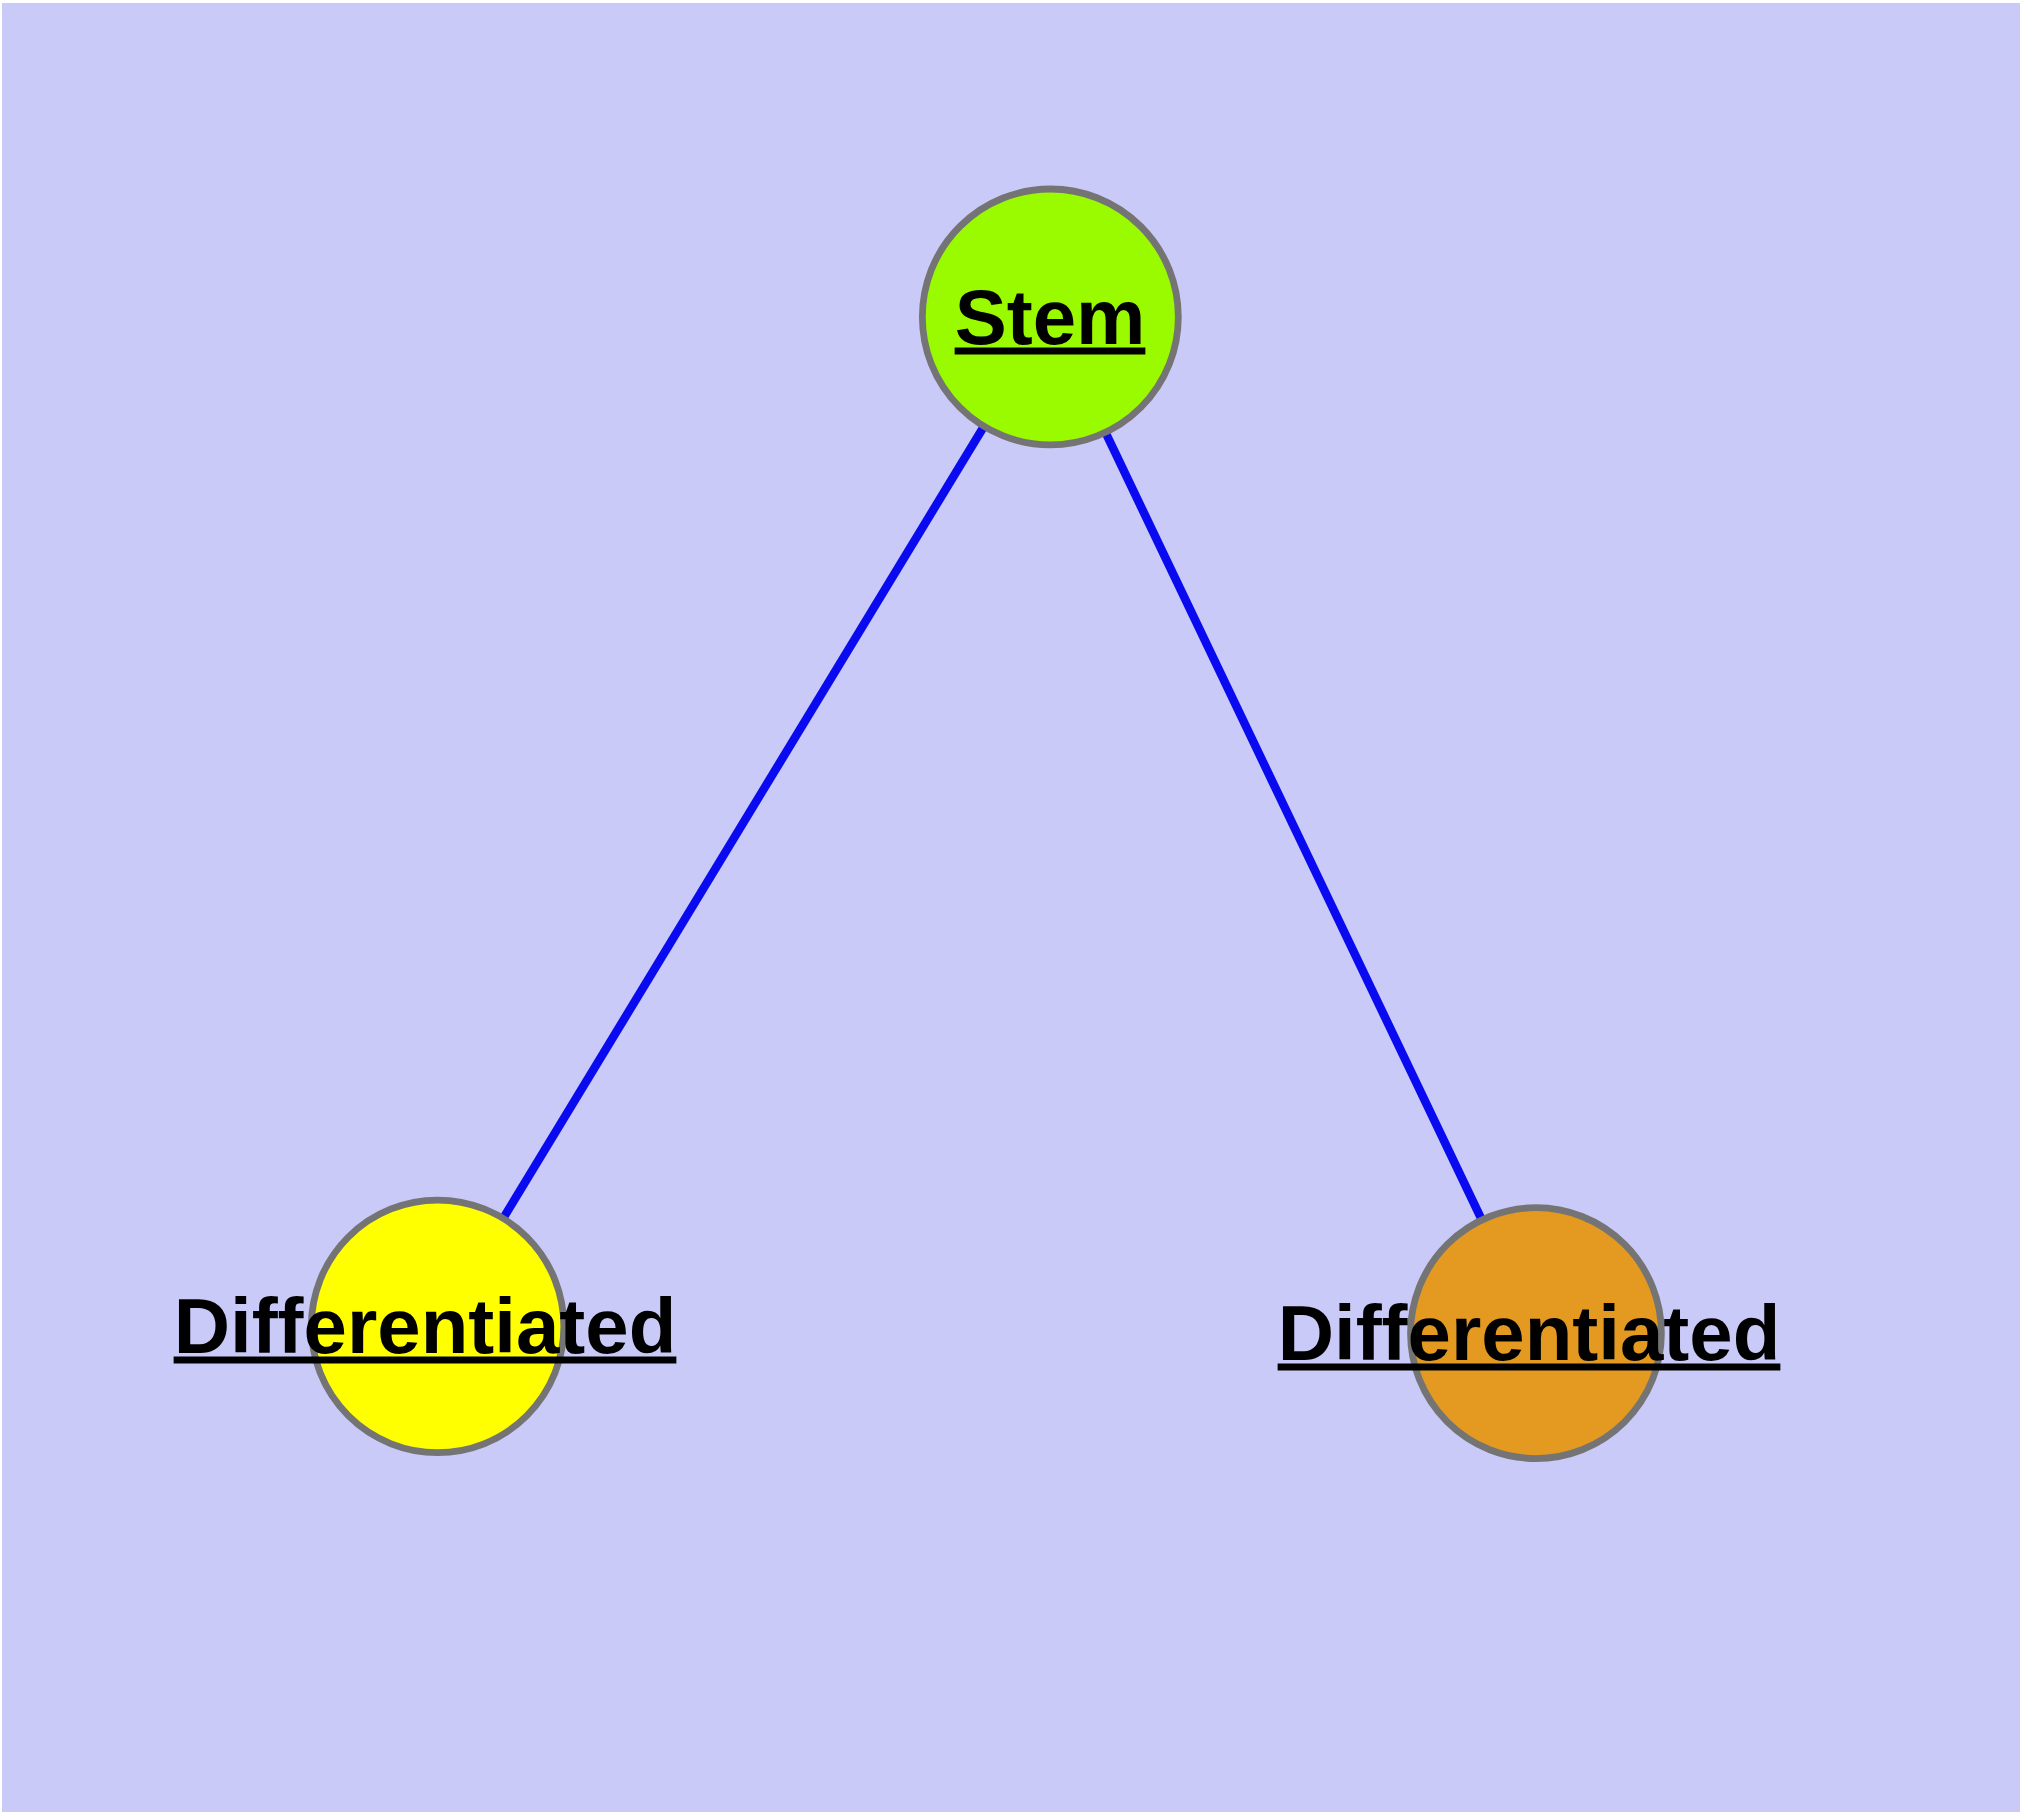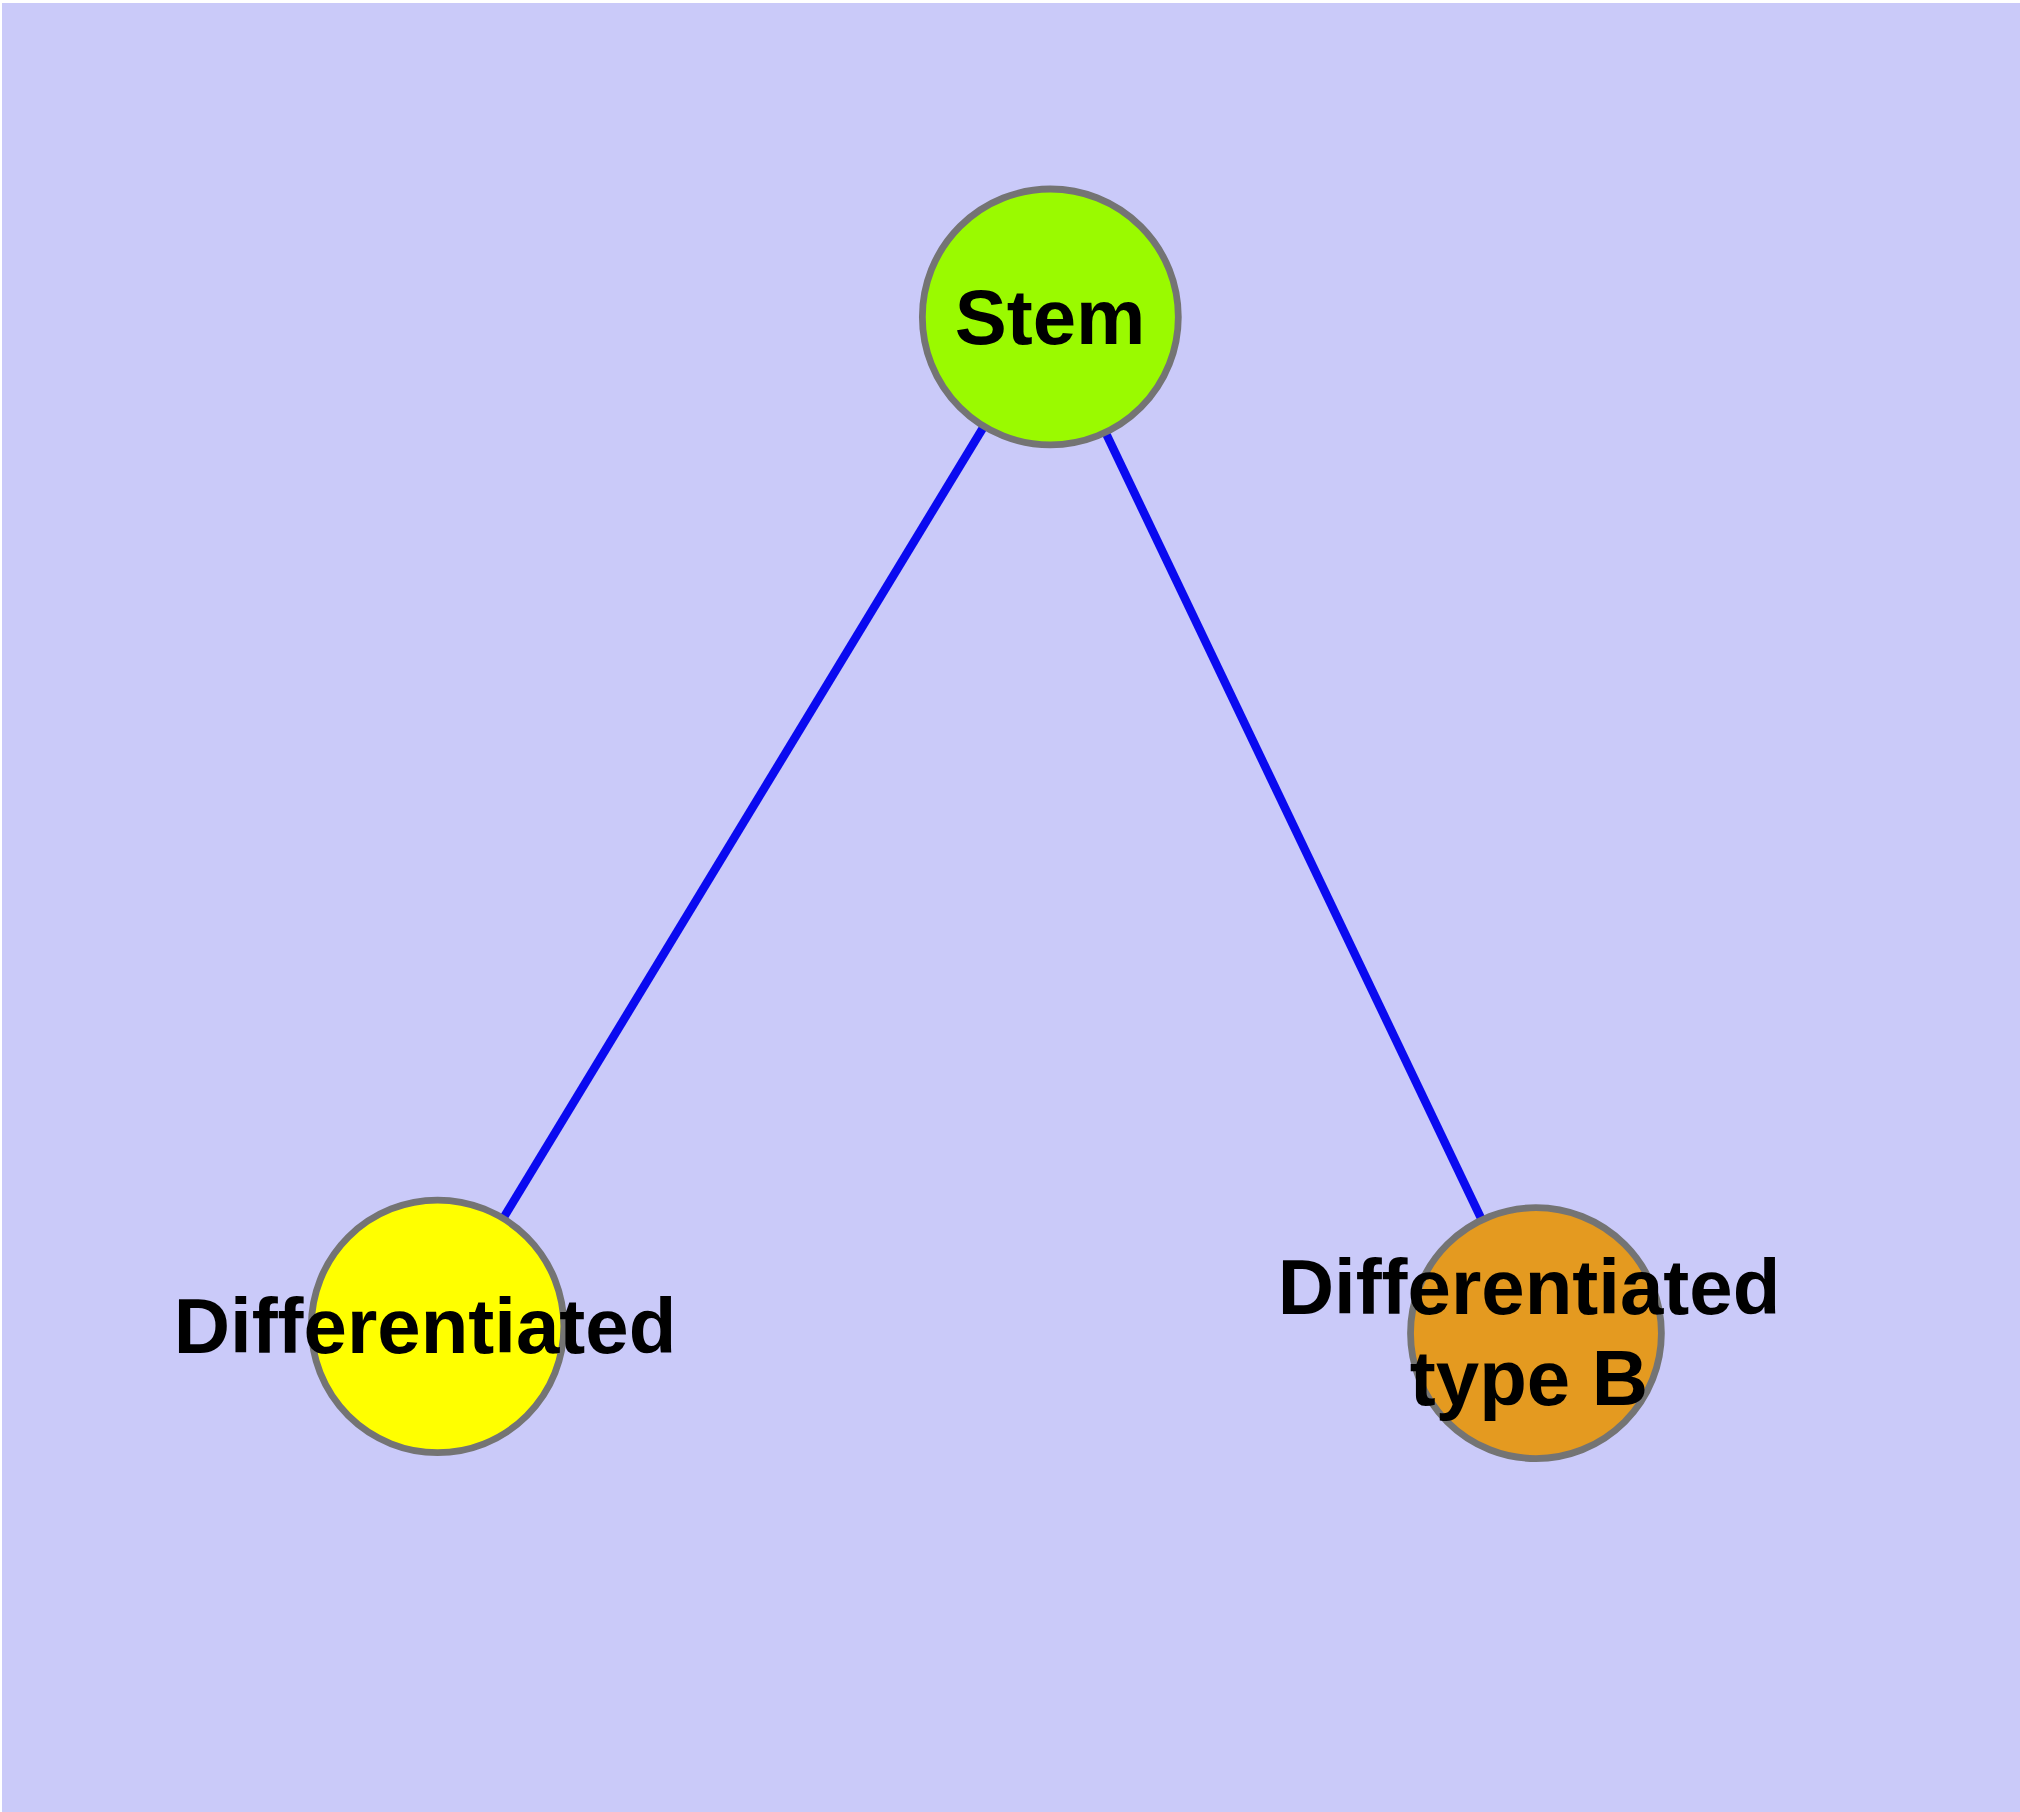--- a/index.html
+++ b/index.html
@@ -39,20 +39,21 @@
     text-align: center;
     font-weight: bold;
     font-size: 78px;
     line-height: 91px;
     color: #000000;
     white-space: nowrap;
     letter-spacing: 0px;
   }
   .node-label span {
     display: block;
+    text-decoration: underline;
   }
 </style>
 </head>
 <body>
 
 <div class="diagram-bg" style="background: rgb(202, 202, 249);"></div>
 
 <svg class="diagram-canvas" viewBox="0 0 2384 2138" xmlns="http://www.w3.org/2000/svg">
     <line x1="1239" y1="374" x2="516" y2="1565" stroke="#0A0AF0" stroke-width="10"></line>
     <line x1="1239" y1="374" x2="1812" y2="1573" stroke="#0A0AF0" stroke-width="10"></line>
@@ -63,16 +64,15 @@
 
 <div class="labels-layer">
     <div class="node-label" style="left: 1050px; top: 317px; color: rgb(0, 0, 0);">
       <span>Stem</span>
     </div>
     <div class="node-label" style="left: 425px; top: 1326px; color: rgb(0, 0, 0);">
       <span>Differentiated</span>
     </div>
     <div class="node-label" style="left: 1529px; top: 1333px; color: rgb(0, 0, 0);">
       <span>Differentiated</span>
-      <span>type B</span>
     </div>
   </div>
 
 
 </body></html>

